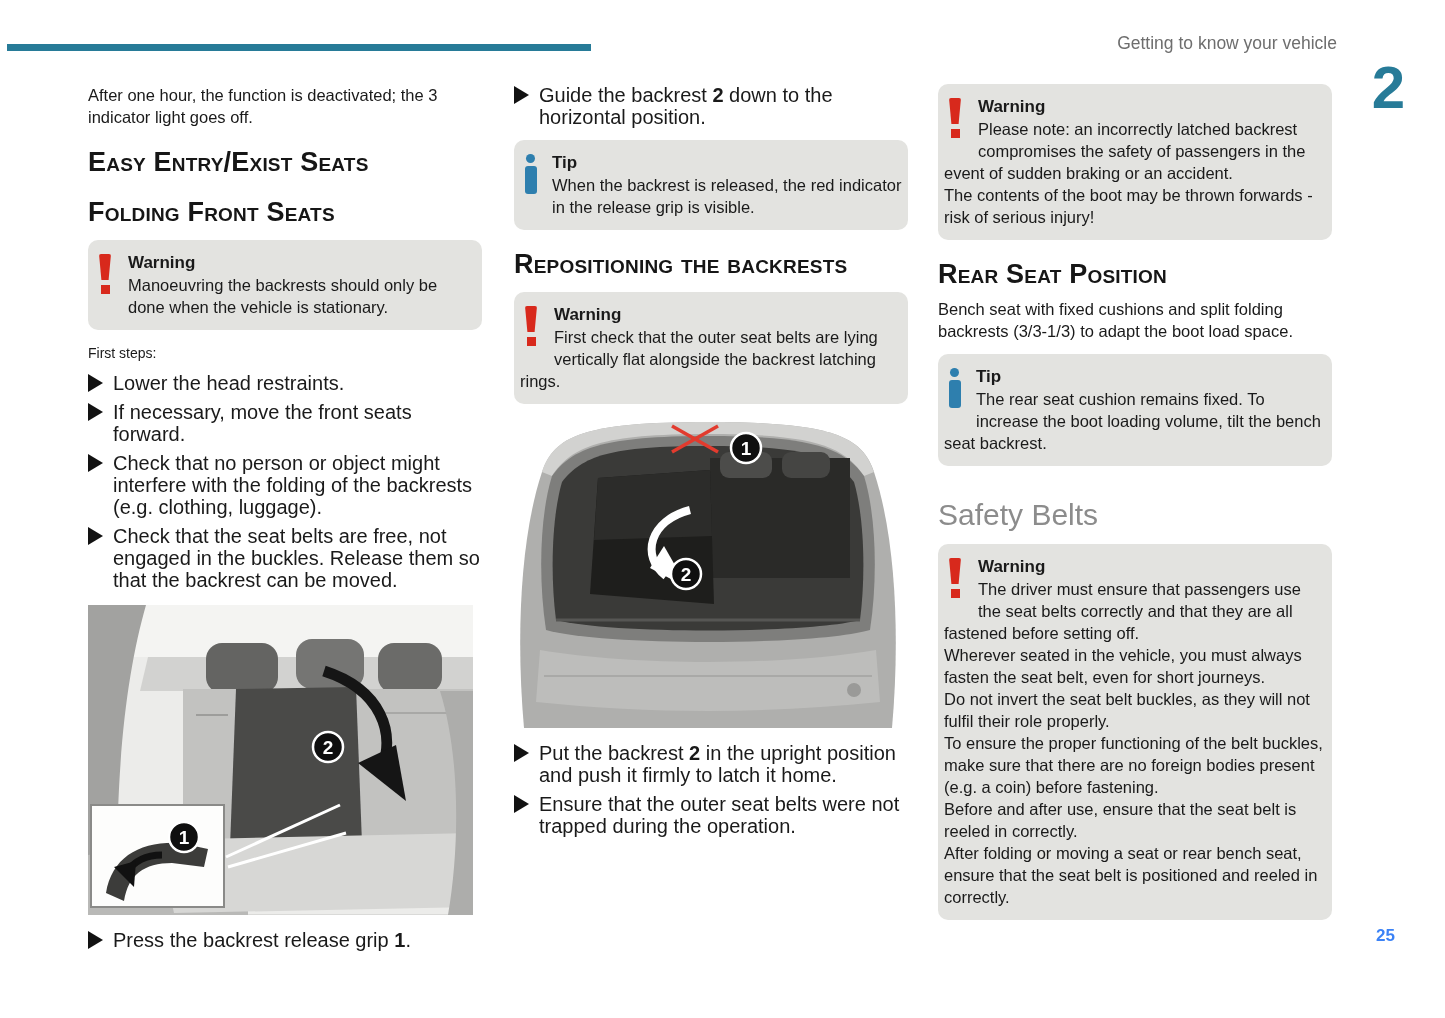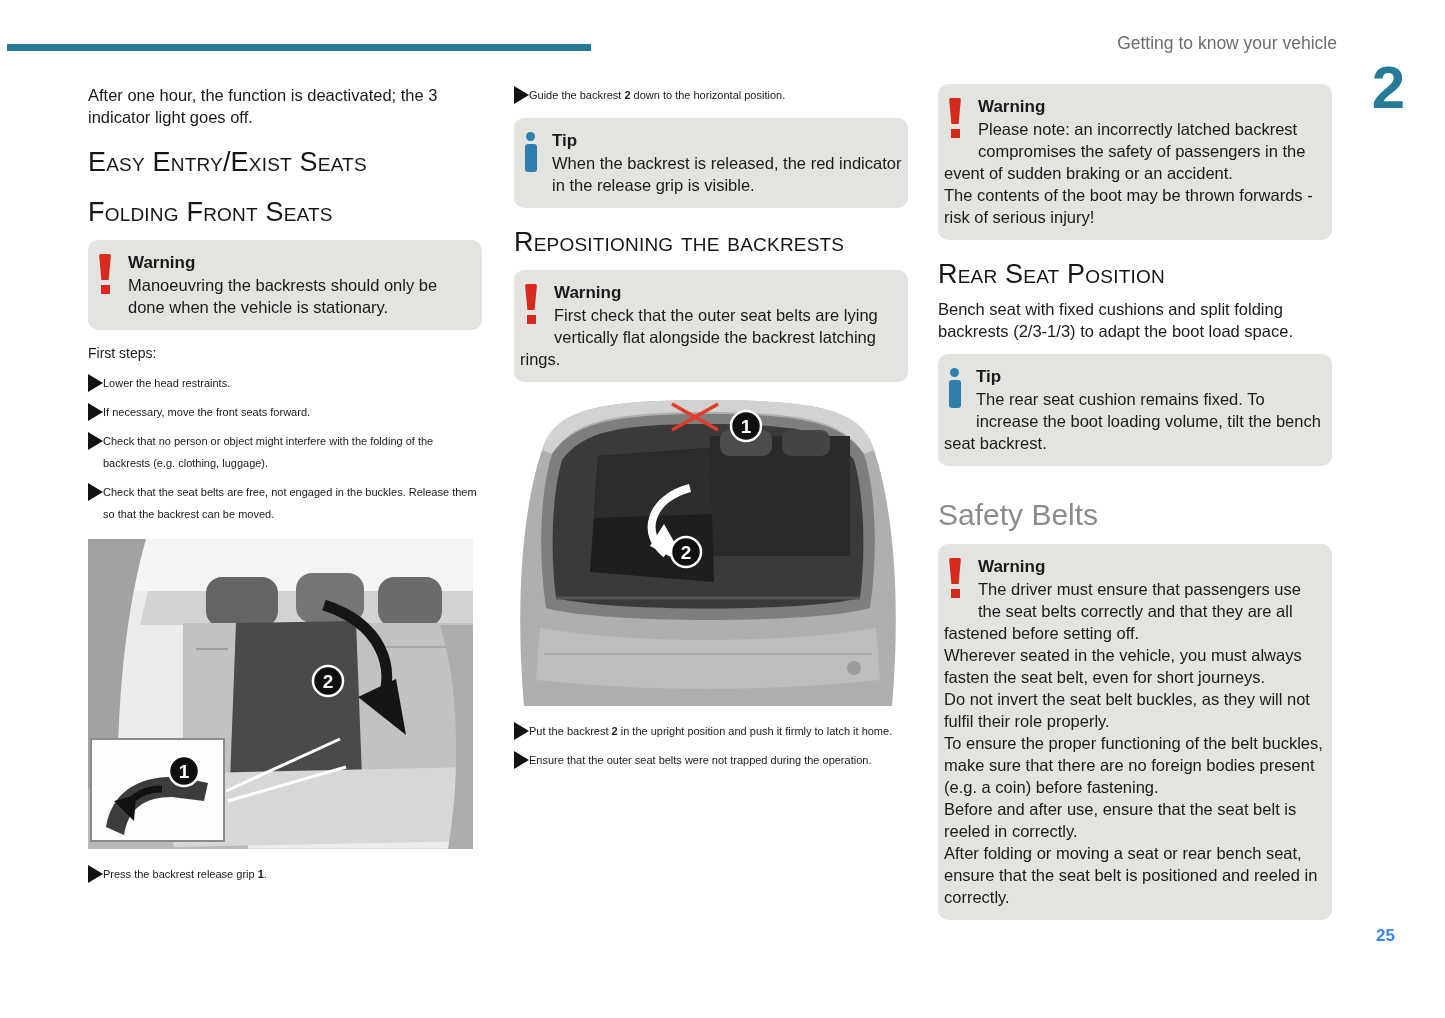--- a/index.html
+++ b/index.html
@@ -14,39 +14,39 @@
   .page-num{position:absolute;right:50px;bottom:28px;font-size:17px;font-weight:700;color:#3b82f6}
 
   
   .col{position:absolute;top:84px;width:394px}
   .col1{left:88px}.col2{left:514px}.col3{left:938px}
   .col > :first-child{margin-top:0}
 
   .body{font-size:16.5px;line-height:22px;margin:0 0 4px}
   .body-label{font-size:14px;line-height:22px;margin:12px 0 8px}
 
-  .sc-heading{font-variant:small-caps;font-weight:400;font-size:27px;line-height:32px;margin:18px 0 8px;color:#161616;letter-spacing:.2px}
+  .sc-heading{font-variant:small-caps;font-weight:700;font-size:27px;line-height:32px;margin:18px 0 8px;color:#161616;letter-spacing:.2px}
   .gray-heading{font-size:30px;line-height:34px;font-weight:400;color:#8c8c8c;margin:32px 0 12px}
 
   
   .notice{background:#e3e3e0;border-radius:10px;padding:12px 6px;margin:12px 0;overflow:hidden;font-size:16.5px;line-height:22px}
   .notice-title{font-weight:700;font-size:17px;line-height:22px}
   .notice-body{font-size:16.5px;line-height:22px}
   .notice-body p{margin:0}
 
   .warn-icon{float:left;width:24px;height:46px;margin:1px 10px 0 0;position:relative}
   .warn-icon::before{content:"";position:absolute;left:5px;top:1px;width:12px;height:26px;background:#d8291c;clip-path:polygon(0 0,100% 0,80% 100%,20% 100%);border-radius:2px}
   .warn-icon::after{content:"";position:absolute;left:7px;top:32px;width:9px;height:9px;background:#d8291c}
 
   .tip-icon{float:left;width:22px;height:46px;margin:1px 10px 0 0;position:relative}
   .tip-icon::before{content:"";position:absolute;left:6px;top:1px;width:9px;height:9px;border-radius:50%;background:#2e7fae}
   .tip-icon::after{content:"";position:absolute;left:4.5px;top:13px;width:12px;height:28px;border-radius:3px;background:#2e7fae}
 
   
-  .bullet{display:flex;gap:0;margin:7px 0;font-size:11px;line-height:22px}
+  .bullet{display:flex;gap:10px;margin:7px 0;font-size:20px;line-height:22px}
   .tri{flex:0 0 auto;width:0;height:0;border-left:15px solid #121212;border-top:9px solid transparent;border-bottom:9px solid transparent;margin-top:2px}
   .bullet-text{flex:1}
   .bullet-text b{font-weight:700}
 
   figure{margin:14px 0}
   figure svg{display:block}
   svg text{font-family:"Liberation Sans",sans-serif}
 </style>
 </head>
 <body>
@@ -203,21 +203,21 @@
       <span class="warn-icon"></span>
       <div class="notice-title">Warning</div>
       <div class="notice-body">
         <p>Please note: an incorrectly latched backrest compromises the safety of passengers in the event of sudden braking or an accident.</p>
         <p>The contents of the boot may be thrown forwards - risk of serious injury!</p>
       </div>
     </div>
 
     <h2 class="sc-heading">Rear Seat Position</h2>
 
-    <p class="body">Bench seat with fixed cushions and split folding backrests (2/3-1/3) to adapt the boot load space.</p>
+    <p class="body">Bench seat with fixed cushions and split folding backrests (3/3-1/3) to adapt the boot load space.</p>
 
     <div class="notice">
       <span class="tip-icon"></span>
       <div class="notice-title">Tip</div>
       <div class="notice-body">The rear seat cushion remains fixed. To increase the boot loading volume, tilt the bench seat backrest.</div>
     </div>
 
     <h2 class="gray-heading">Safety Belts</h2>
 
     <div class="notice">

